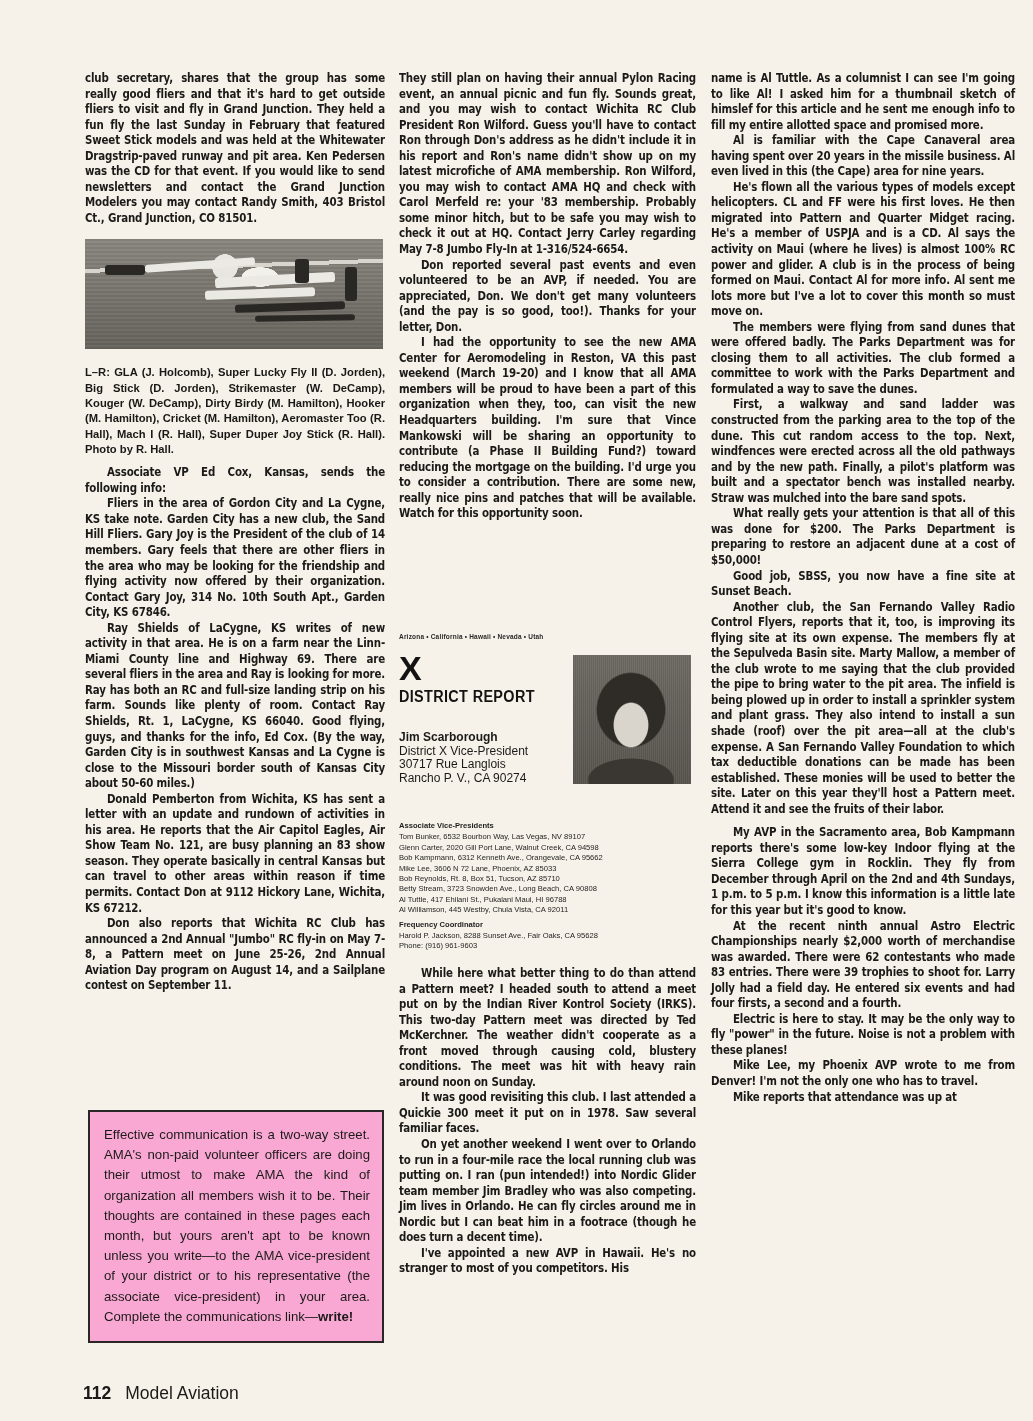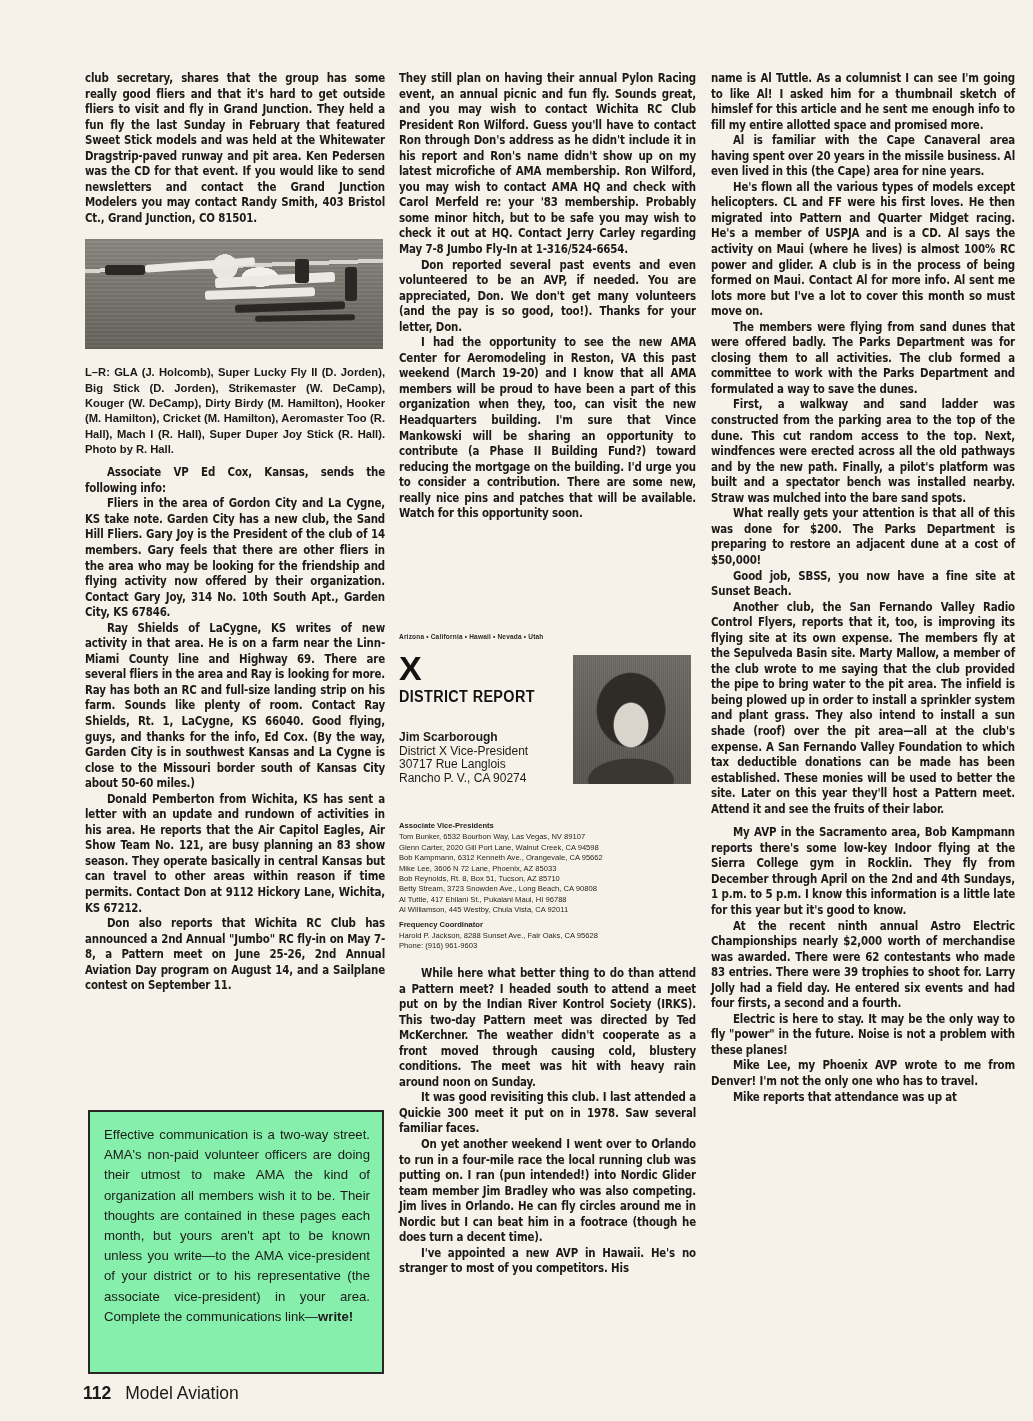--- a/index.html
+++ b/index.html
@@ -34,23 +34,23 @@
     position: relative; overflow: hidden;
   }
   .plane { position: absolute; background: #ebe9e3; border-radius: 3px; }
   .plane.dark { background: #2a2825; }
   .caption {
     font-family: Liberation Sans, sans-serif; font-weight: bold;
     font-size: 11.2px; line-height: 15.3px; margin: 16px 0 8px 0; text-align: justify;
     color: #1a1816;
   }
   .callout {
-    position: absolute; left: 88px; top: 1097px; width: 296px; height: 264px;
+    position: absolute; left: 88px; top: 1097px; width: 296px; height: 233px;
     border: 2px solid #2a2826; box-sizing: border-box; padding: 13px 12px 10px 14px;
-    background: #86efac;
+    background: #f9a8d4;
   }
   .callout p {
     margin: 0; font-family: "Liberation Sans", sans-serif; font-size: 13.2px;
     line-height: 20.2px; color: #1c1a18; text-align: justify;
   }
   .folio {
     position: absolute; left: 83px; top: 1370px;
     font-family: "Liberation Sans", sans-serif; font-size: 17.5px; color: #1c1a18;
   }
   .folio .num { font-weight: bold; margin-right: 14px; }

